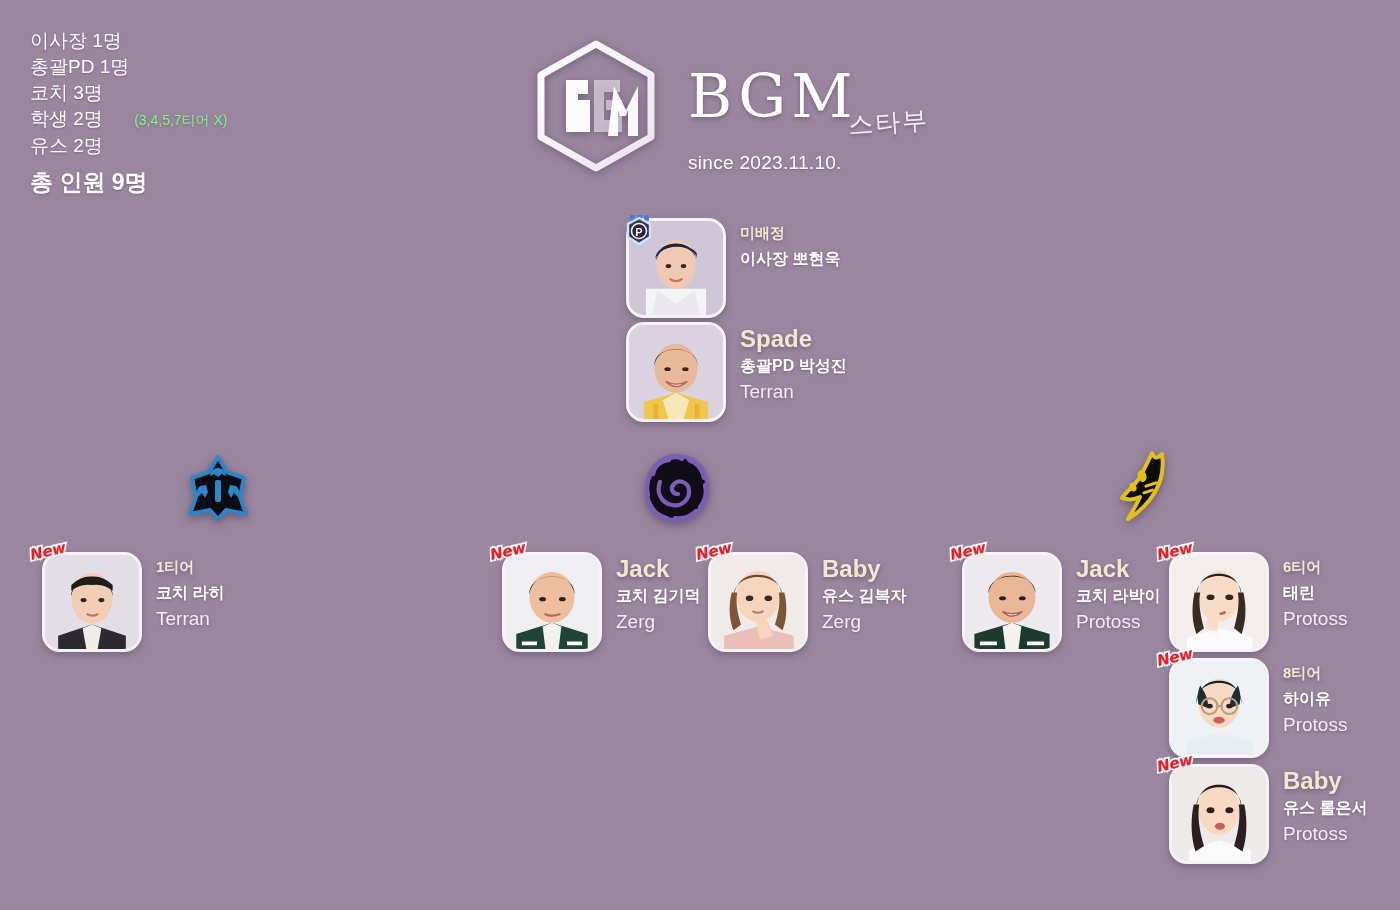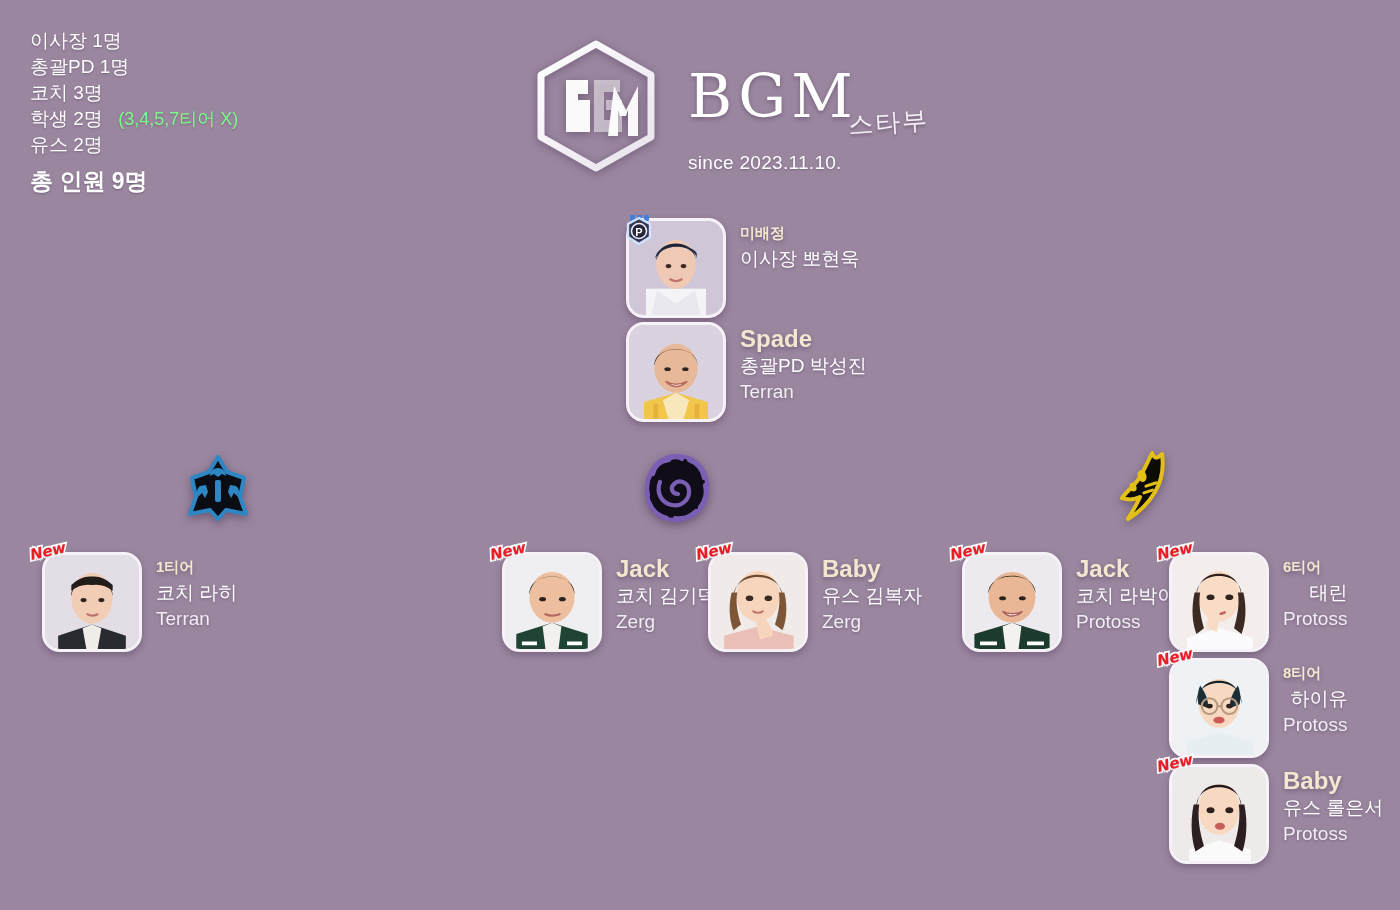--- a/index.html
+++ b/index.html
@@ -34,22 +34,22 @@
   }
   .roster-line {
     font-size: 19px;
     line-height: 26px;
     color: #ffffff;
     white-space: nowrap;
     text-shadow: 0 1px 2px rgba(60,40,70,.35);
   }
   .roster-line .note {
     color: #7dfb8a;
-    margin-left: 10px;
-    font-size: 18px;
+    margin-left: 26px;
+    font-size: 14px;
   }
   .roster-total {
     font-size: 23px;
     font-weight: bold;
     line-height: 30px;
     margin-top: 8px;
     color: #ffffff;
     text-shadow: 0 1px 2px rgba(60,40,70,.4);
   }
 
@@ -160,26 +160,25 @@
   }
   .m-nick {
     font-size: 24px;
     line-height: 29px;
     font-weight: bold;
     color: #f3e8cf;
     text-shadow: 0 2px 4px rgba(70,45,80,.45);
   }
   .m-nick.kr { font-size: 15px; line-height: 26px; }
   .m-role {
-    font-size: 19px;
+    font-size: 16px;
     line-height: 26px;
-    font-weight: normal;
+    font-weight: bold;
     color: #ffffff;
     text-shadow: 0 1px 3px rgba(70,45,80,.4);
-    text-align: right;
   }
   .m-race {
     font-size: 19px;
     line-height: 26px;
     color: #f2eef4;
     text-shadow: 0 1px 3px rgba(70,45,80,.4);
   }
 
   
   .race-emblem {

